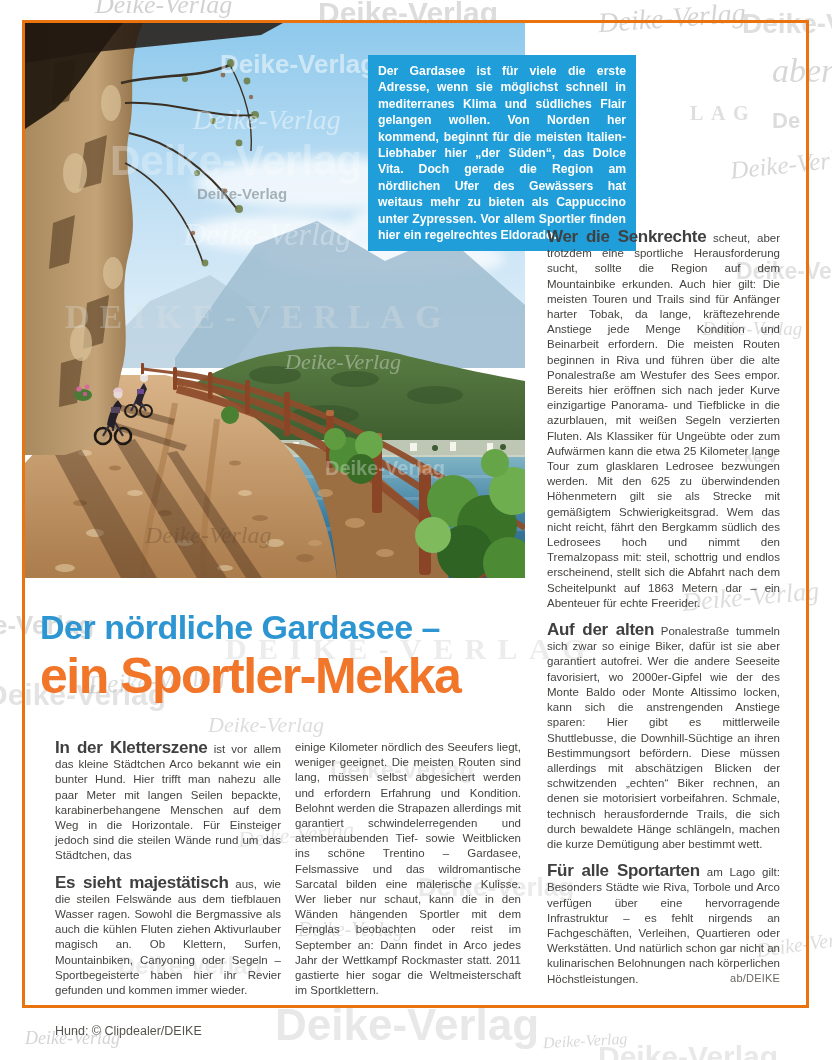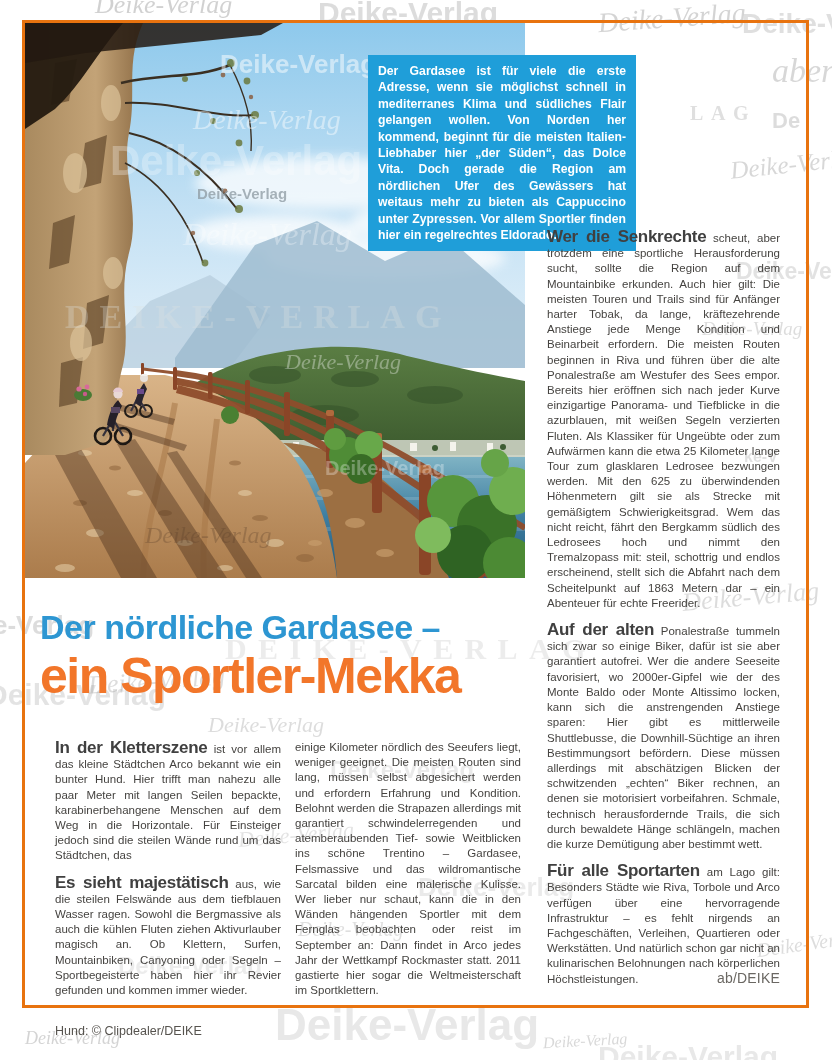--- a/index.html
+++ b/index.html
@@ -25,21 +25,21 @@
   .title1{color:#2d96d2;font-size:34px;font-weight:bold;letter-spacing:-.5px;}
   .title2{color:#f2762a;font-size:50px;font-weight:bold;letter-spacing:-1.5px;margin-top:3px;}
   
   .bodytext{font-size:11.5px;line-height:15.2px;color:#454340;text-align:justify;}
   .bodytext p{margin:0 0 11px 0;}
   .lead{color:#404040;font-size:17px;font-weight:bold;letter-spacing:-.3px;}
   .cols{position:absolute;left:55px;top:740px;width:466px;display:flex;gap:14px;z-index:4;}
   .col{flex:1;min-width:0;}
   .rightcol{position:absolute;left:547px;top:229px;width:233px;z-index:4;}
   .lastpara{position:relative;}
-  .byline{position:absolute;right:0;bottom:1px;font-size:14px;color:#6a6762;letter-spacing:.2px;}
+  .byline{position:absolute;right:0;bottom:1px;font-size:11px;color:#6a6762;letter-spacing:.2px;}
   
   .credit{position:absolute;left:55px;top:1024px;font-size:12.5px;color:#56534e;z-index:4;}
 </style>
 </head>
 <body>
 
 <div class="page">
 
   <div>
     <span class="wm it" style="left:95px;top:-10px;font-size:26px;opacity:.40">Deike-Verlag</span>

